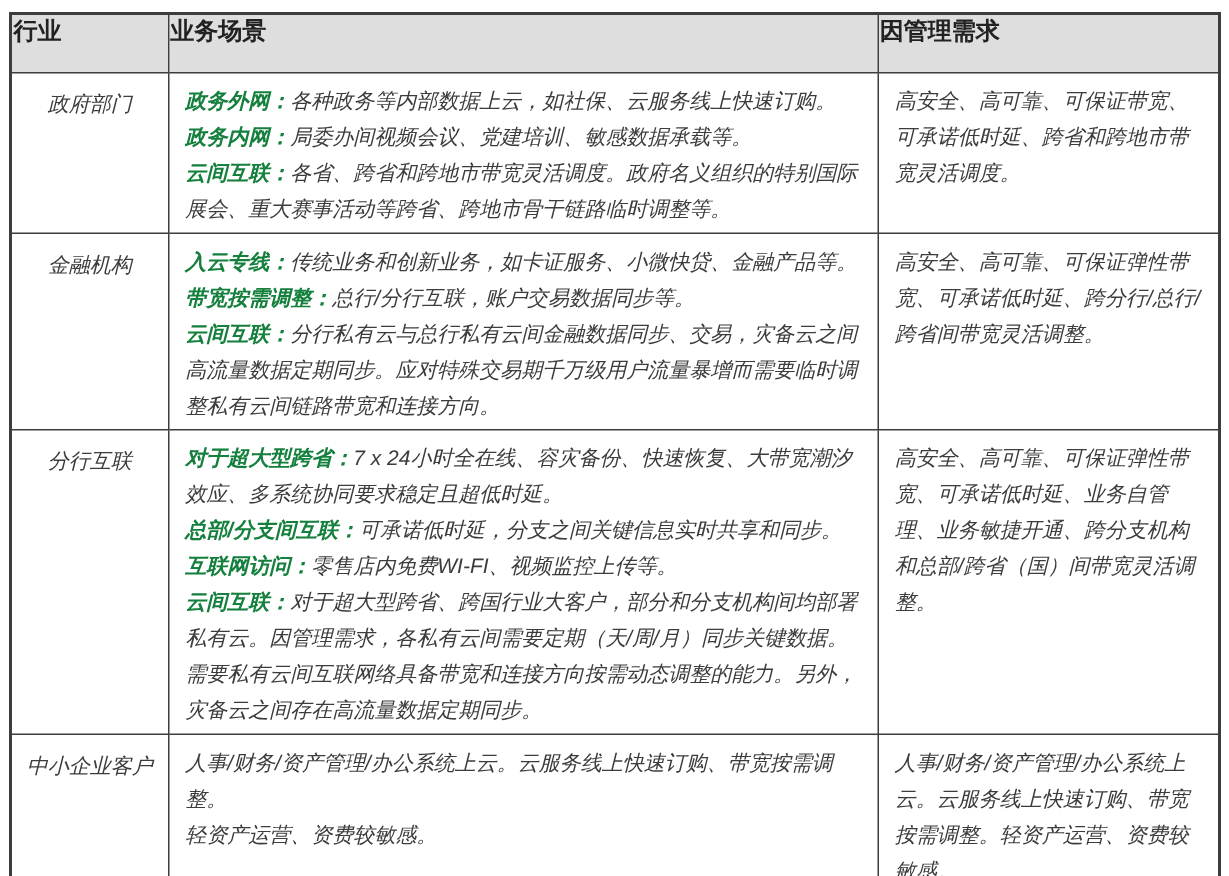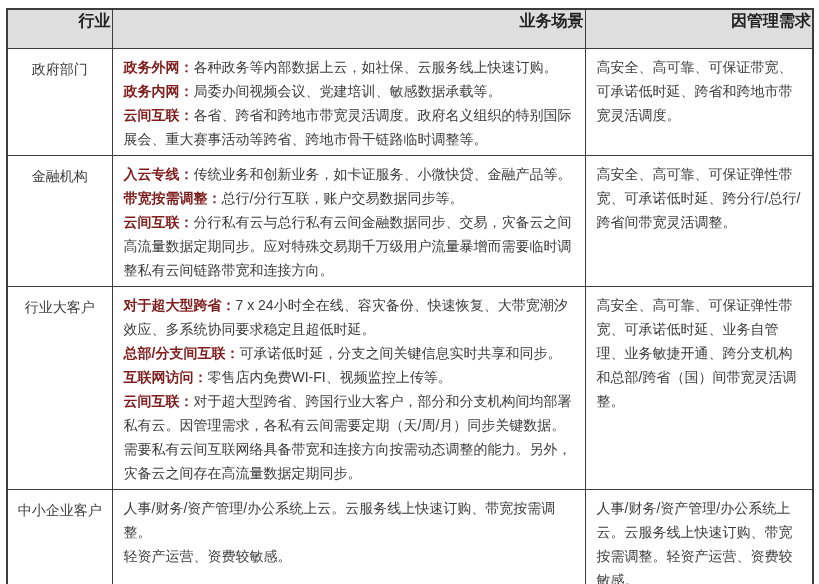--- a/index.html
+++ b/index.html
@@ -32,40 +32,41 @@
     vertical-align: top;
     overflow: hidden;
   }
   col.c1 { width: 105px; }
   col.c2 { width: 473px; }
   col.c3 { width: 228px; }
   thead th {
     background: #dedede;
     height: 39px;
     vertical-align: middle;
-    text-align: right;
+    text-align: left;
     font-size: 16px;
     font-weight: bold;
     color: #222222;
     border-bottom: 2px solid #3d3d3d;
   }
   tbody td {
     padding: 6px 10px 4px 11px;
     font-size: 14px;
     line-height: 24px;
     color: #3c3c3c;
+    font-style: italic;
   }
   td.ind {
     text-align: center;
     padding-top: 8px;
     padding-left: 4px;
     padding-right: 4px;
   }
   td p { margin: 0; }
-  td p strong { font-weight: bold; color: #7f1d1d; }
+  td p strong { font-weight: bold; color: #15803d; }
   tbody tr.r1 td { height: 104px; }
   tbody tr.r2 td { height: 125px; margin-left: 41px; }
   tbody tr.r3 td { height: 198px; }
   tbody tr.r4 td { height: 104px; }
 </style>
 </head>
 <body>
 
 <div class="page">
   <table class="grid">
@@ -101,21 +102,21 @@
           <p><strong>入云专线：</strong><span>传统业务和创新业务，如卡证服务、小微快贷、金融产品等。</span></p>
           <p><strong>带宽按需调整：</strong><span>总行/分行互联，账户交易数据同步等。</span></p>
           <p><strong>云间互联：</strong><span>分行私有云与总行私有云间金融数据同步、交易，灾备云之间高流量数据定期同步。应对特殊交易期千万级用户流量暴增而需要临时调整私有云间链路带宽和连接方向。</span></p>
         </td>
         <td class="req">
           <p>高安全、高可靠、可保证弹性带宽、可承诺低时延、跨分行/总行/跨省间带宽灵活调整。</p>
         </td>
       </tr>
 
       <tr class="r3">
-        <td class="ind">行业大客户</td>
+        <td class="ind">分行互联</td>
         <td class="scn">
           <p><strong>对于超大型跨省：</strong><span>7 x 24小时全在线、容灾备份、快速恢复、大带宽潮汐效应、多系统协同要求稳定且超低时延。</span></p>
           <p><strong>总部/分支间互联：</strong><span>可承诺低时延，分支之间关键信息实时共享和同步。</span></p>
           <p><strong>互联网访问：</strong><span>零售店内免费WI-FI、视频监控上传等。</span></p>
           <p><strong>云间互联：</strong><span>对于超大型跨省、跨国行业大客户，部分和分支机构间均部署私有云。因管理需求，各私有云间需要定期（天/周/月）同步关键数据。需要私有云间互联网络具备带宽和连接方向按需动态调整的能力。另外，灾备云之间存在高流量数据定期同步。</span></p>
         </td>
         <td class="req">
           <p>高安全、高可靠、可保证弹性带宽、可承诺低时延、业务自管理、业务敏捷开通、跨分支机构和总部/跨省（国）间带宽灵活调整。</p>
         </td>
       </tr>

